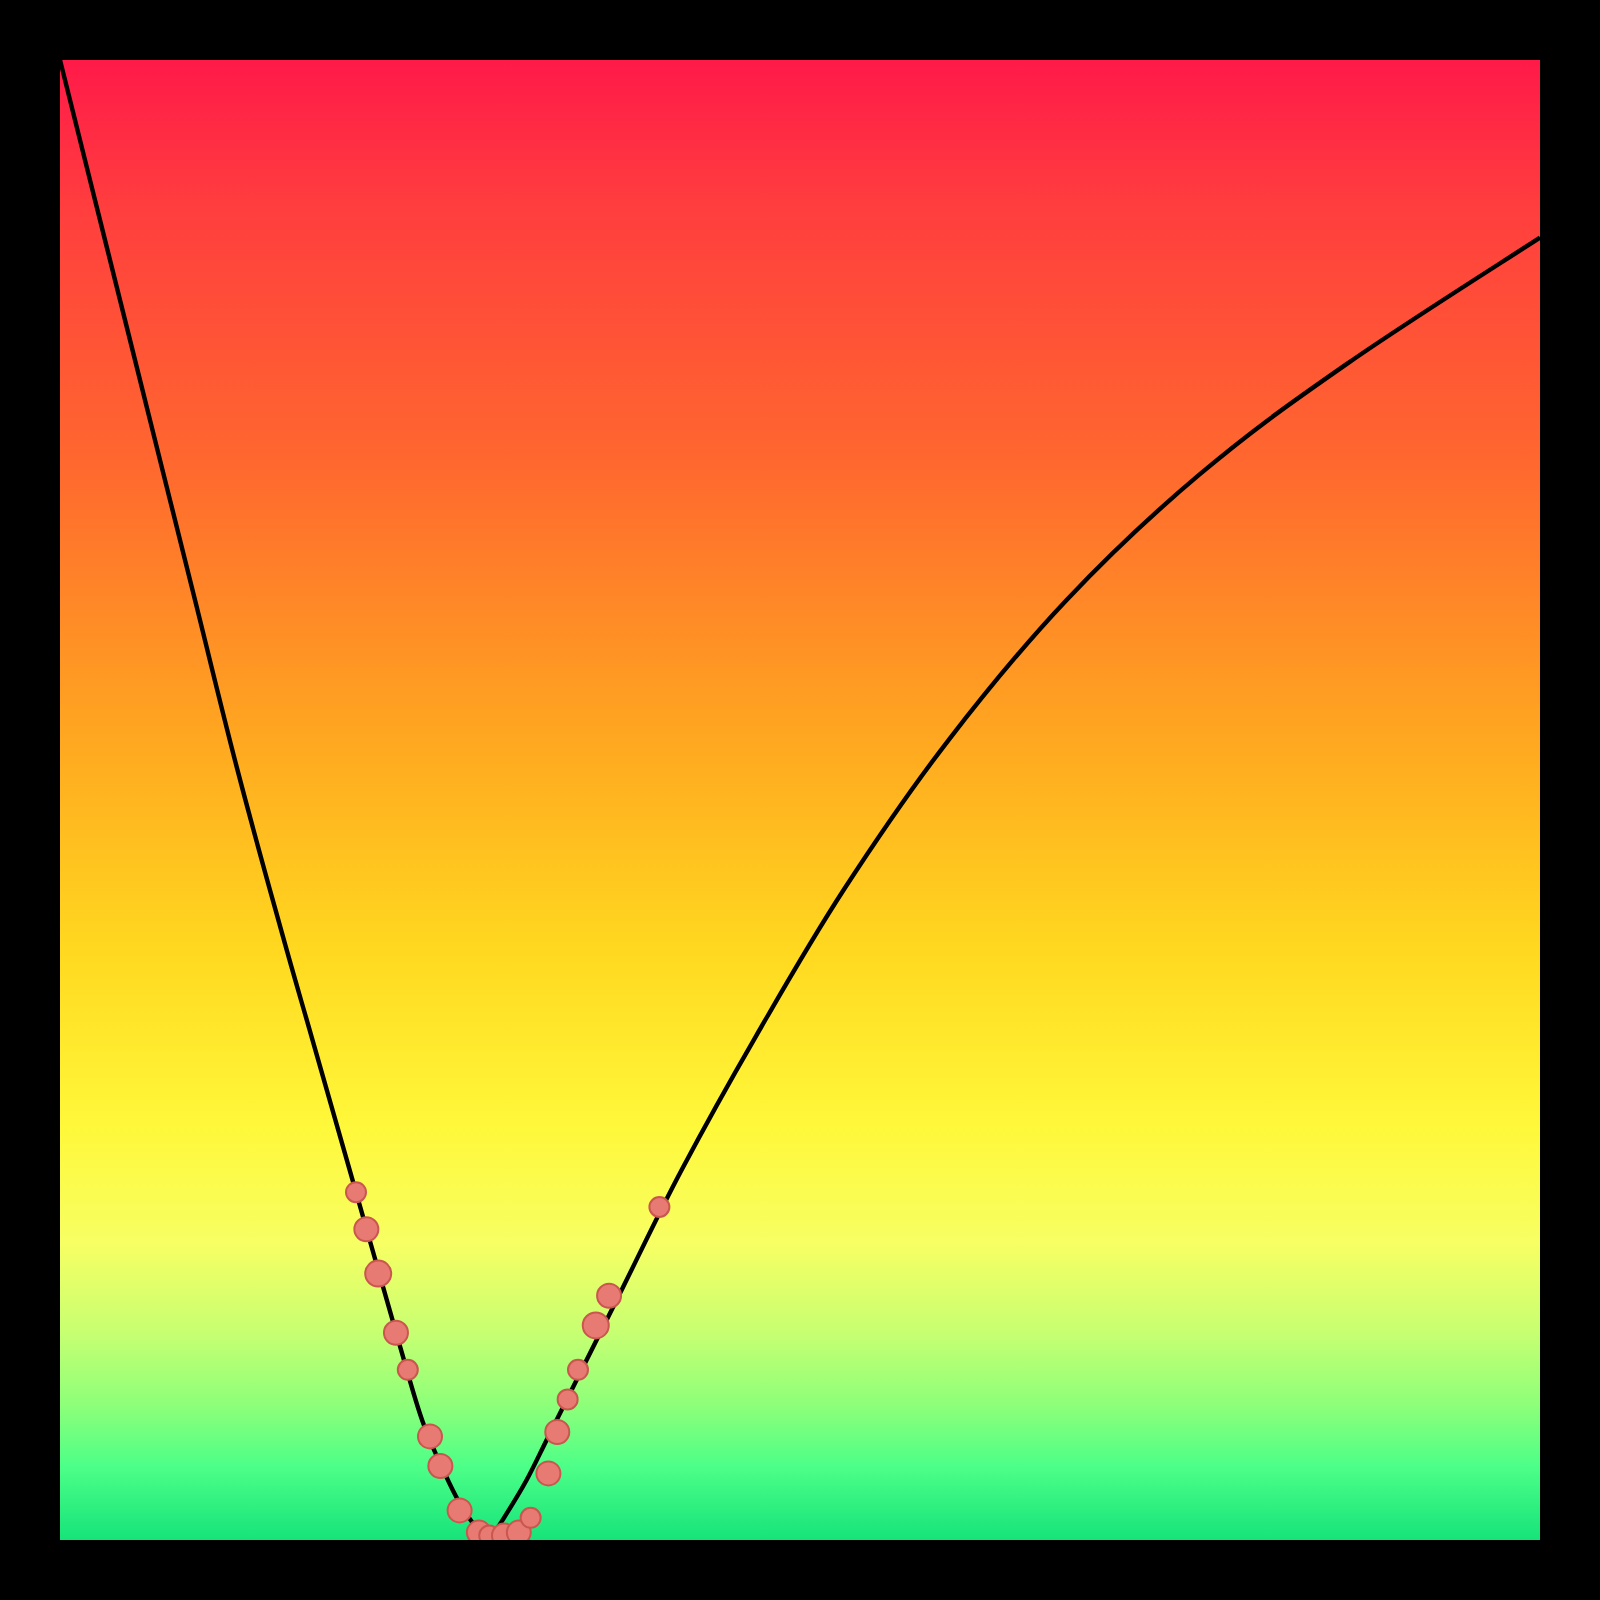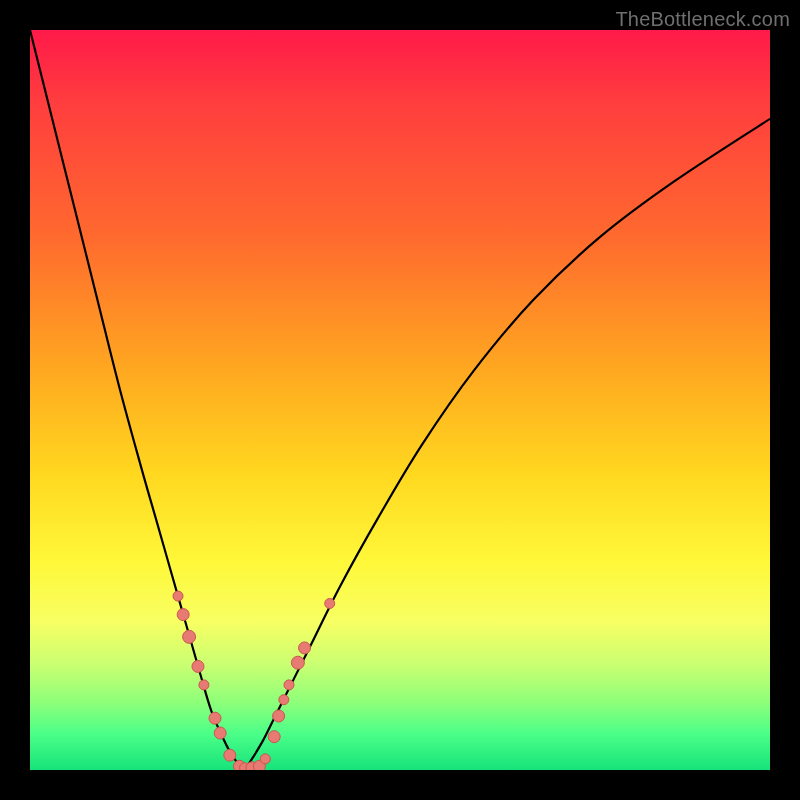--- a/index.html
+++ b/index.html
@@ -59,21 +59,20 @@
   .dot {
     fill: #e77a72;
     stroke: #c9574f;
     stroke-width: 1;
   }
 </style>
 </head>
 <body>
 
 <div class="frame">
-  <div class="watermark">TheBottleneck.com</div>
   <div class="plot">
     <svg class="curves" viewBox="0 0 740 740" preserveAspectRatio="none">
       <path id="left-curve-path" fill="none" stroke="#000" stroke-width="2.2" d="M 0 0 C 3.9959999999999996 15.983999999999991, 14.208 56.83199999999995, 22.2 88.79999999999995 C 30.192 120.76799999999996, 36.408 145.632, 44.4 177.60000000000002 C 52.391999999999996 209.56800000000004, 58.608 234.432, 66.6 266.4 C 74.592 298.368, 80.80799999999999 324.56399999999996, 88.8 355.2 C 96.792 385.836, 104.34 412.624, 111 436.6 C 117.66 460.576, 120.47200000000001 469.75199999999995, 125.80000000000001 488.4 C 131.12800000000001 507.048, 135.272 521.552, 140.6 540.2 C 145.928 558.8480000000001, 150.072 573.352, 155.4 592 C 160.728 610.648, 165.538 627.8159999999999, 170.20000000000002 643.8 C 174.86200000000002 659.784, 177.30399999999997 669.478, 181.29999999999998 680.8 C 185.296 692.122, 189.07 699.374, 192.4 706.7 C 195.73000000000002 714.0260000000001, 197.136 716.838, 199.8 721.5 C 202.46400000000003 726.162, 204.53600000000003 729.27, 207.20000000000002 732.6 C 209.864 735.9300000000001, 213.268 738.668, 214.6 740"></path>
       <path id="right-curve-path" fill="none" stroke="#000" stroke-width="2.2" d="M 214.6 740 C 215.932 738.002, 218.67 734.228, 222 728.9 C 225.33 723.572, 229.10399999999998 717.726, 233.1 710.4 C 237.096 703.074, 239.538 697.524, 244.20000000000002 688.2 C 248.86200000000002 678.8760000000001, 252.34 671.9200000000001, 259 658.6 C 265.65999999999997 645.28, 271.876 632.8480000000001, 281.2 614.2 C 290.524 595.552, 298.812 577.644, 310.8 555 C 322.788 532.356, 333.14799999999997 513.708, 347.79999999999995 488.4 C 362.45199999999994 463.092, 374.884 441.03999999999996, 392.20000000000005 414.4 C 409.5160000000001 387.76, 424.02 366.37399999999997, 444 340.4 C 463.98 314.426, 480.55600000000004 294.07599999999996, 503.20000000000005 270.09999999999997 C 525.844 246.12399999999997, 544.4920000000001 228.51200000000006, 569.8000000000001 207.20000000000005 C 595.1080000000001 185.88800000000003, 613.164 173.01199999999994, 643.8 151.69999999999993 C 674.4359999999999 130.38799999999992, 722.684 100.12199999999996, 740 88.79999999999995"></path>
       <g id="dots-group">
           <circle cx="148" cy="566.1" r="5" class="dot"></circle>
           <circle cx="153.17999999999998" cy="584.6" r="6" class="dot"></circle>
           <circle cx="159.1" cy="606.8" r="6.5" class="dot"></circle>
           <circle cx="167.98" cy="636.4" r="6" class="dot"></circle>
           <circle cx="173.89999999999998" cy="654.9" r="5" class="dot"></circle>

